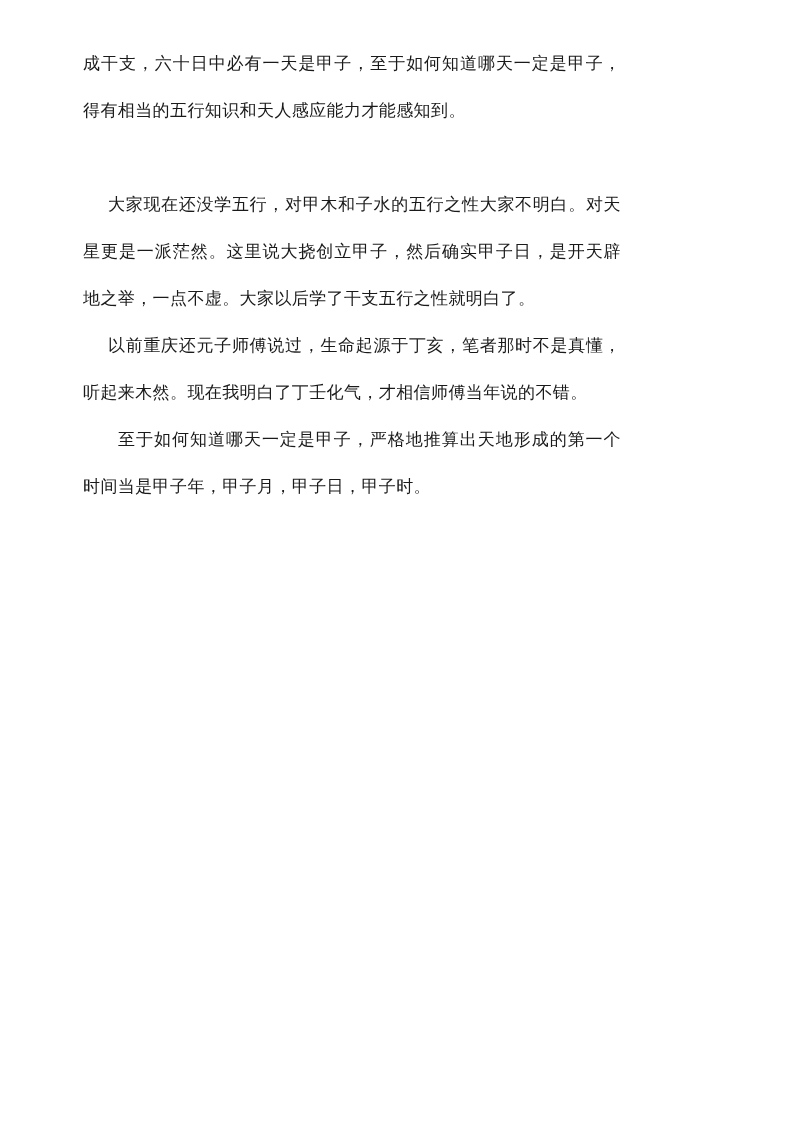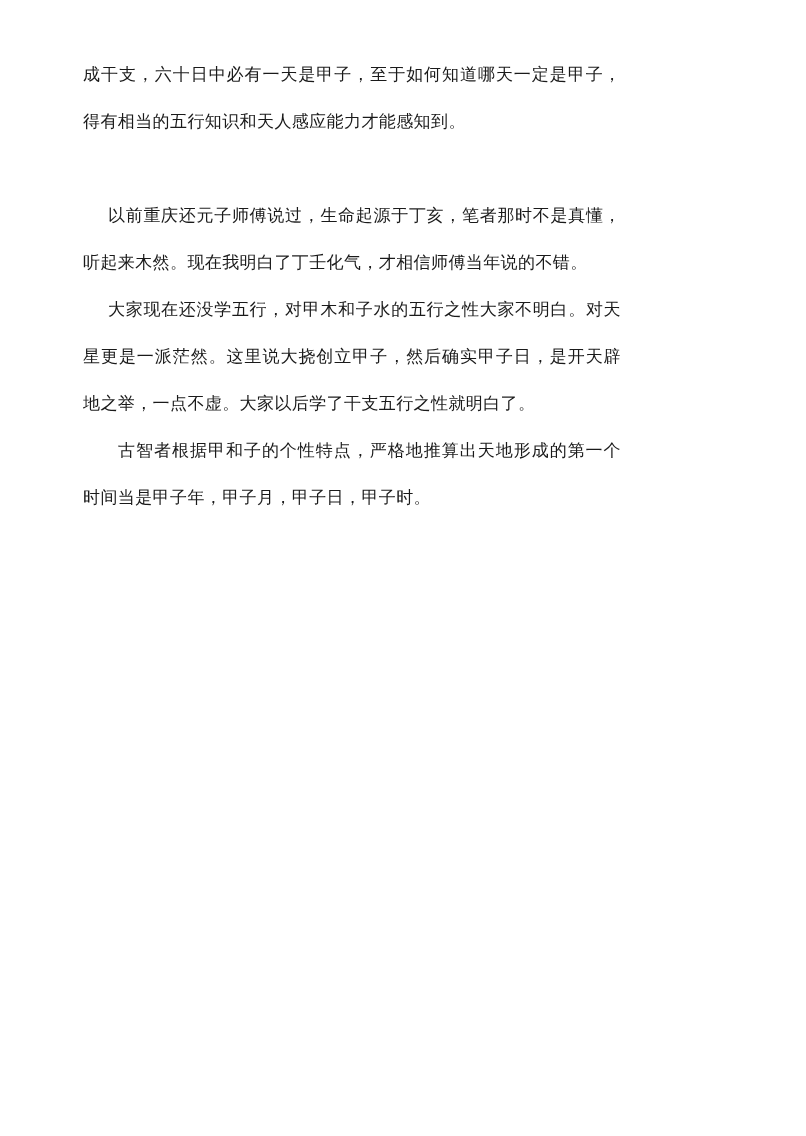--- a/index.html
+++ b/index.html
@@ -10,21 +10,21 @@
   body {
     width: 806px;
     height: 1136px;
     overflow: hidden;
     font-family: "Liberation Sans", sans-serif;
   }
   .page {
     box-sizing: border-box;
     width: 704px;
     height: 1136px;
-    padding: 51px 83px 0 83px;
+    padding: 40px 83px 0 83px;
     background: #ffffff;
   }
   .page p {
     margin: 0;
     font-size: 17px;
     line-height: 47px;
     color: #1a1a1a;
     text-align: justify;
     text-justify: inter-ideograph;
     letter-spacing: 0.4px;
@@ -39,16 +39,16 @@
   .page p.blank {
     min-height: 47px;
   }
 </style>
 </head>
 <body>
 
 <div class="page">
   <p>成干支，六十日中必有一天是甲子，至于如何知道哪天一定是甲子，得有相当的五行知识和天人感应能力才能感知到。</p>
   <p class="blank"></p>
+  <p class="indent">大家现在还没学五行，对甲木和子水的五行之性大家不明白。对天星更是一派茫然。这里说大挠创立甲子，然后确实甲子日，是开天辟地之举，一点不虚。大家以后学了干支五行之性就明白了。</p>
   <p class="indent">以前重庆还元子师傅说过，生命起源于丁亥，笔者那时不是真懂，听起来木然。现在我明白了丁壬化气，才相信师傅当年说的不错。</p>
-  <p class="indent">大家现在还没学五行，对甲木和子水的五行之性大家不明白。对天星更是一派茫然。这里说大挠创立甲子，然后确实甲子日，是开天辟地之举，一点不虚。大家以后学了干支五行之性就明白了。</p>
-  <p class="indent-lg">古智者根据甲和子的个性特点，严格地推算出天地形成的第一个时间当是甲子年，甲子月，甲子日，甲子时。</p>
+  <p class="indent-lg">至于如何知道哪天一定是甲子，严格地推算出天地形成的第一个时间当是甲子年，甲子月，甲子日，甲子时。</p>
 </div>
 
 </body></html>

